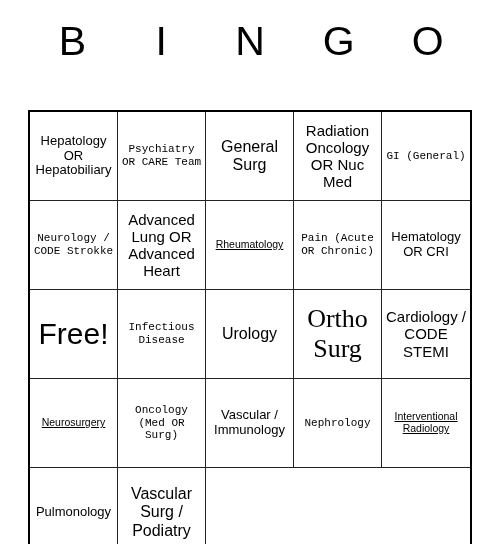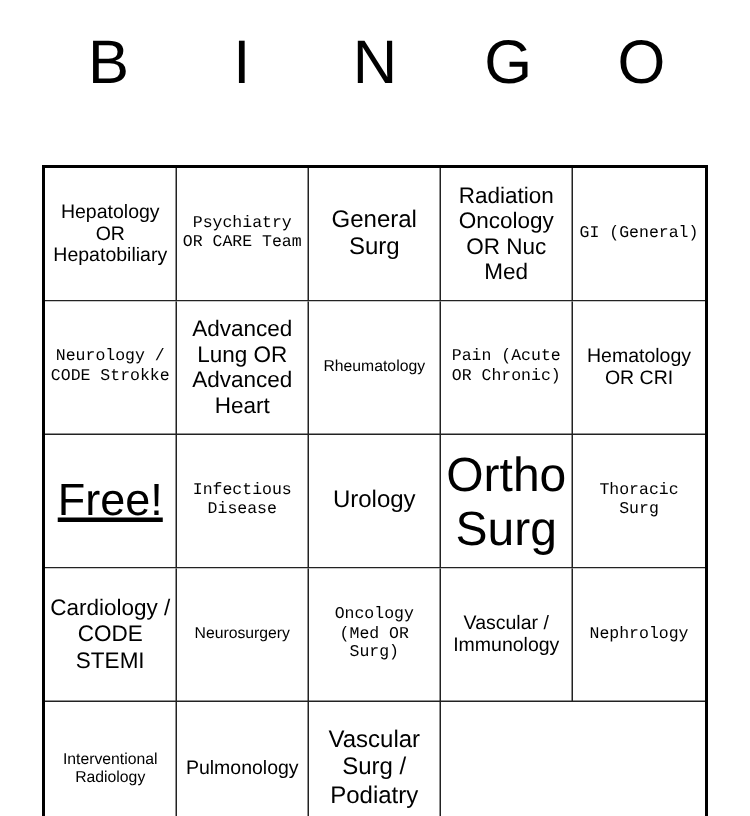--- a/index.html
+++ b/index.html
@@ -71,27 +71,27 @@
   .cell:nth-child(n+21) { border-bottom: none; }
 
   .cell-text {
     display: block;
     width: 100%;
     line-height: 1.14;
     color: #000000;
     word-wrap: break-word;
   }
   
-  .fs-xs   { font-size: 10.5px; }
+  .fs-xs   { font-size: 10.5px; text-decoration: underline; }
   .fs-sm   { font-size: 13px; }
   .fs-md   { font-size: 15px; }
   .fs-lg   { font-size: 11px; font-family: Liberation Mono, monospace; }
   .fs-xl   { font-size: 16px; }
-  .fs-xxl  { font-size: 32px; }
-  .fs-free { font-size: 30px; text-decoration: underline; }
+  .fs-xxl  { font-size: 26px; font-family: Liberation Serif, serif; }
+  .fs-free { font-size: 30px; }
 </style>
 </head>
 <body>
 
 <div class="card">
 
   <div class="header">
       <div class="header-letter">B</div>
       <div class="header-letter">I</div>
       <div class="header-letter">N</div>
@@ -136,23 +136,20 @@
       <div class="cell">
         <span class="cell-text fs-lg">Infectious Disease</span>
       </div>
       <div class="cell">
         <span class="cell-text fs-xl">Urology</span>
       </div>
       <div class="cell">
         <span class="cell-text fs-xxl">Ortho Surg</span>
       </div>
       <div class="cell">
-        <span class="cell-text fs-lg">Thoracic Surg</span>
-      </div>
-      <div class="cell">
         <span class="cell-text fs-md">Cardiology / CODE STEMI</span>
       </div>
       <div class="cell">
         <span class="cell-text fs-xs">Neurosurgery</span>
       </div>
       <div class="cell">
         <span class="cell-text fs-lg">Oncology (Med OR Surg)</span>
       </div>
       <div class="cell">
         <span class="cell-text fs-sm">Vascular / Immunology</span>

